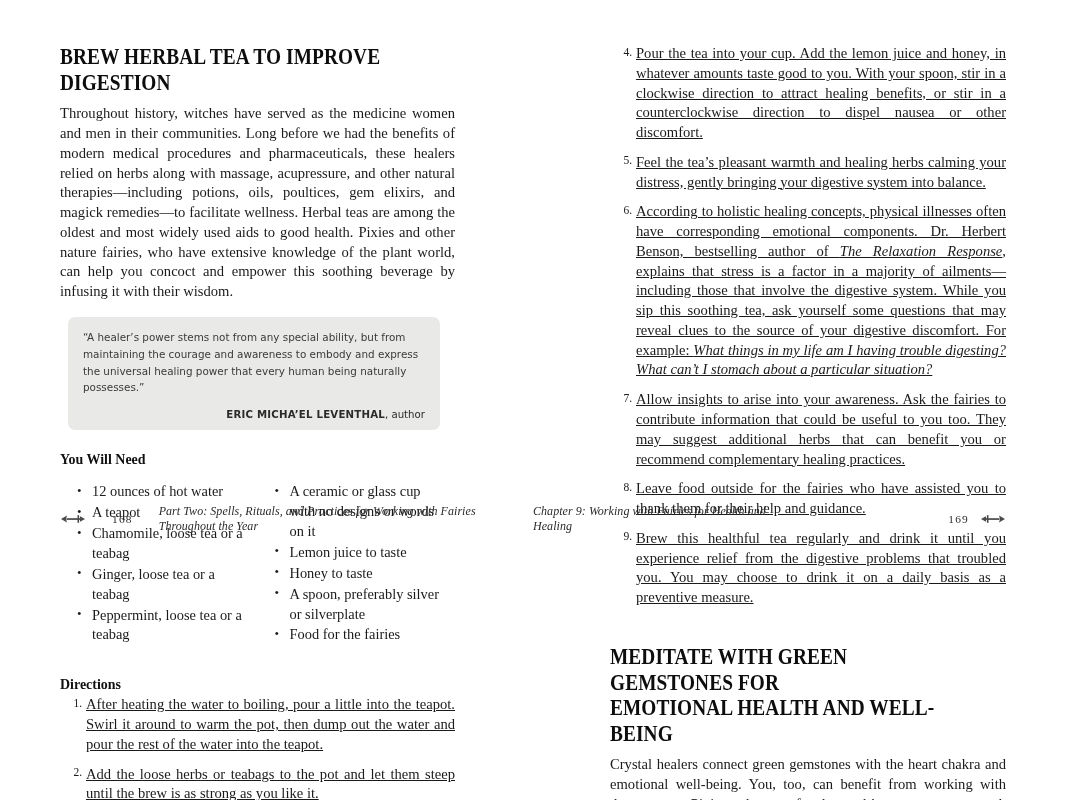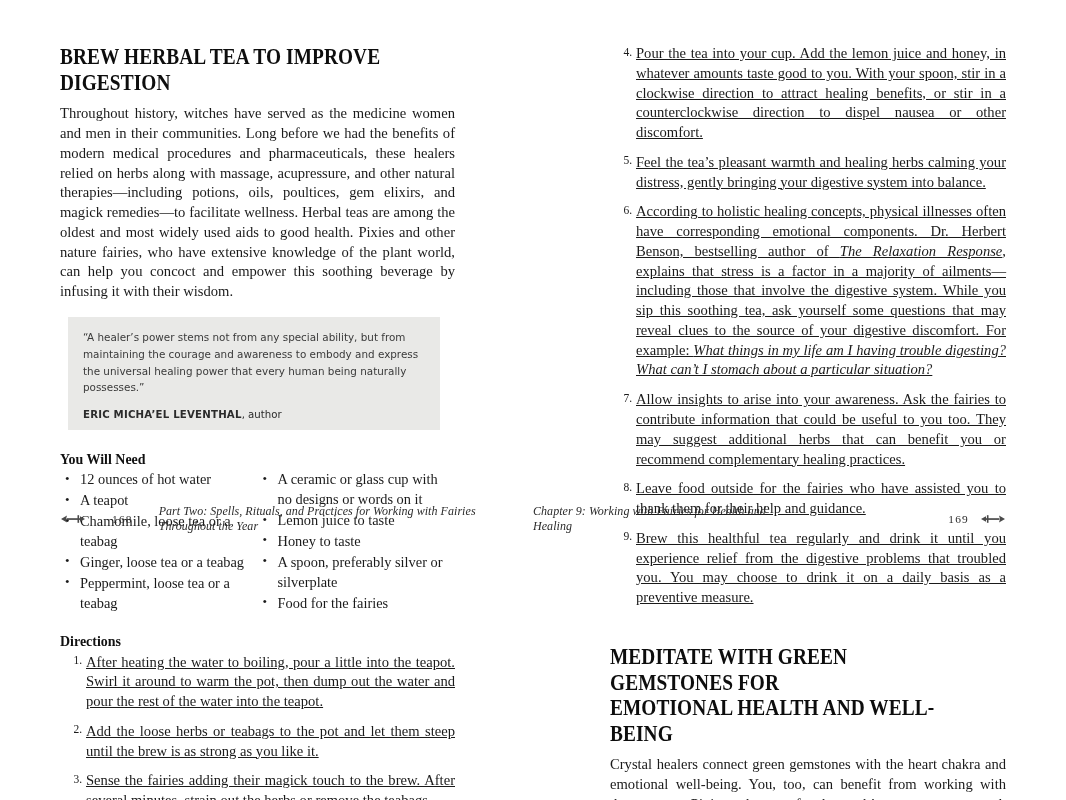--- a/index.html
+++ b/index.html
@@ -70,51 +70,52 @@
     hyphens: auto;
     -webkit-hyphens: auto;
   }
 
   
   .quote-box {
     margin: 15px 0 0 8px;
     width: 372px;
     box-sizing: border-box;
     background: #e9e9e7;
-    border-radius: 0;
+    border-radius: 7px;
     padding: 12px 15px 10px 15px;
   }
   .quote-text {
     font-family: "DejaVu Sans", sans-serif;
     font-size: 10.4px;
     line-height: 1.62;
     color: #3a3a3a;
     margin: 0;
   }
   .quote-attrib {
     font-family: "DejaVu Sans", sans-serif;
     font-size: 10.2px;
     color: #2b2b2b;
     margin: 13px 0 0 0;
+    text-align: right;
   }
   .quote-attrib .name {
     font-weight: bold;
     letter-spacing: 0.2px;
   }
 
   
   .need-cols {
     display: flex;
     gap: 0px;
     margin-top: 2px;
   }
   .need-col { width: 50%; }
   ul.bullets {
     list-style: none;
-    margin: 0;
+    margin: 12px;
     padding: 0;
   }
   ul.bullets li {
     position: relative;
     padding-left: 20px;
     font-size: 14.4px;
     line-height: 1.38;
     margin-bottom: 1px;
   }
   ul.bullets li::before {

